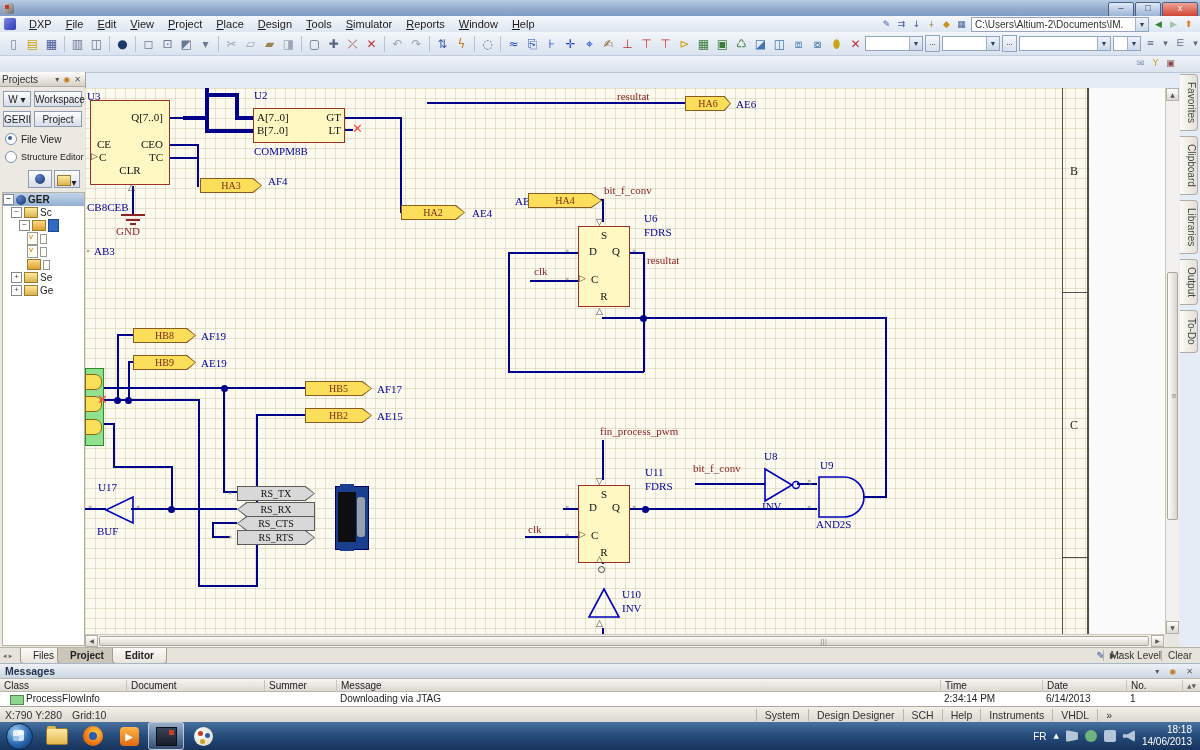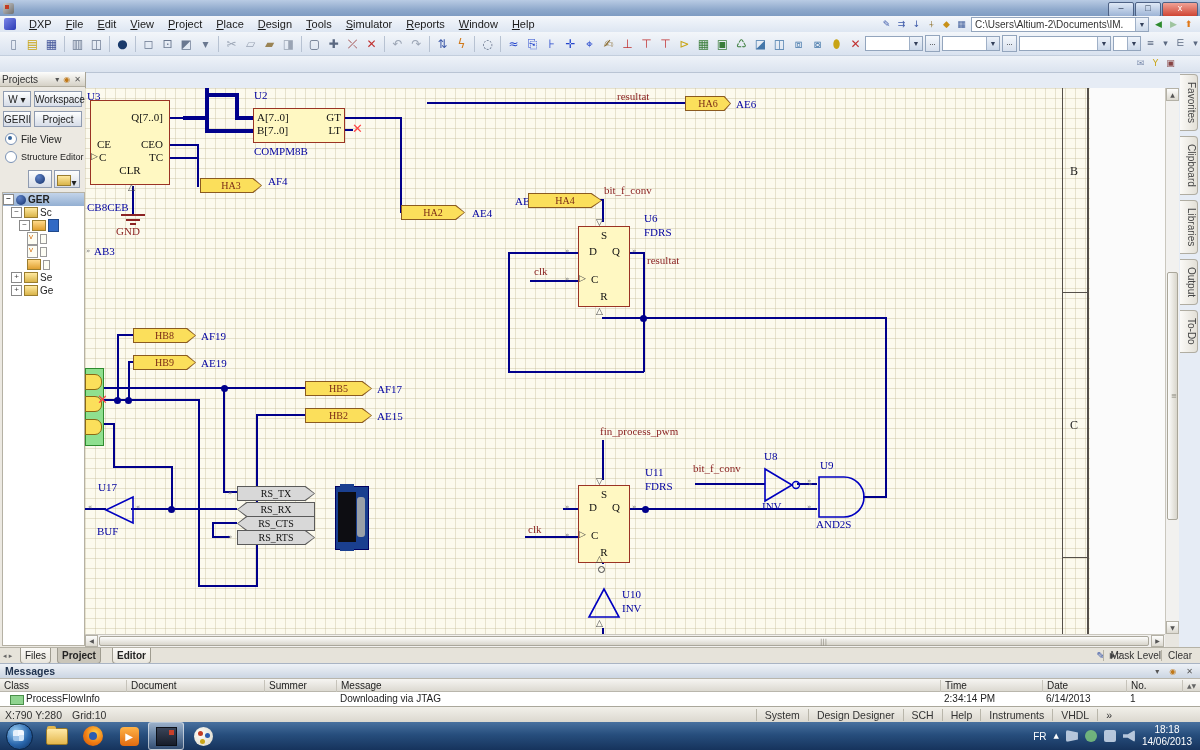--- a/index.html
+++ b/index.html
@@ -83,21 +83,21 @@
   .vscroll{left:1165px;top:88px;width:14px;height:546px;background:#f2f1ef;border-left:1px solid #cac7be;box-sizing:border-box}
   .hscroll{left:85px;top:634px;width:1080px;height:13px;background:#f2f1ef;border-top:1px solid #cac7be;box-sizing:border-box}
   .sbtn{position:absolute;background:linear-gradient(#fdfdfc,#dcd9d0);border:1px solid #b4b1a6;font-size:6px;color:#555;text-align:center;font-family:"DejaVu Sans",sans-serif;box-sizing:border-box}
   .thumb{position:absolute;background:linear-gradient(90deg,#fdfdfc,#d8d5cb);border:1px solid #a9a69a;border-radius:2px;box-sizing:border-box}
   .thumb.h{background:linear-gradient(#fdfdfc,#d8d5cb)}
   .grip{position:absolute;font-size:7px;color:#8a877c;line-height:7px;font-family:"DejaVu Sans",sans-serif}
   .rtabs{left:1180px;top:74px;width:20px;height:560px}
   .vtab{display:block;writing-mode:vertical-rl;width:17px;background:linear-gradient(90deg,#fbfaf7,#e3e0d7);border:1px solid #b0ada2;border-left:none;border-radius:0 4px 4px 0;color:#444;font-size:10px;padding:7px 0;margin-bottom:5px;text-align:center}
   
   .edittabs{left:0;top:647px;width:1200px;height:16px;background:#e6e3da;border-top:1px solid #b5b2a6;box-sizing:border-box}
-  .btab{position:absolute;height:15px;line-height:15px;padding:0 4px;font-size:10px;color:#222;background:linear-gradient(#fbfaf7,#e8e5dc);border:1px solid #9f9c90;border-top:none;border-radius:0 0 4px 4px}
+  .btab{position:absolute;height:15px;line-height:15px;padding:0 12px;font-size:10px;color:#222;background:linear-gradient(#fbfaf7,#e8e5dc);border:1px solid #9f9c90;border-top:none;border-radius:0 0 4px 4px}
   .btab.active{background:#cac6ba;font-weight:bold}
   .btab.bold{font-weight:bold}
   .mhead{left:0;top:663px;width:1200px;height:15px;background:linear-gradient(#eef2f7,#ccd6e3);border-top:1px solid #a9b4c4;display:flex;align-items:center;padding:0 5px;box-sizing:border-box;font-weight:bold;color:#21344f;font-size:10.5px}
   .mtable-head{left:0;top:678px;width:1200px;height:14px;background:linear-gradient(#f6f5f2,#dcd9d1);border-top:1px solid #b9b6ac;border-bottom:1px solid #b9b6ac;box-sizing:border-box}
   .mth{position:absolute;top:1px;font-size:10px;color:#222;border-left:1px solid #c6c3ba;padding-left:4px;height:12px;line-height:12px}
   .mrow{left:0;top:692px;width:1200px;height:14px;background:#fff}
   .mcell{position:absolute;top:0;font-size:10px;color:#222;white-space:nowrap}
   .statusbar{left:0;top:706px;width:1200px;height:16px;background:linear-gradient(#f2f0ea,#dbd8cf);border-top:1px solid #aaa79b;display:flex;align-items:center;box-sizing:border-box;font-size:10.5px;color:#333}
   .stbtn{padding:0 8px;border-left:1px solid #b9b6aa;white-space:nowrap}
   
@@ -110,21 +110,21 @@
   .ic-folder::before{content:"";position:absolute;left:0;top:-3px;width:9px;height:3px;background:#e3b74e;border-radius:2px 2px 0 0}
   .ic-ff{width:20px;height:20px;border-radius:50%;background:radial-gradient(circle at 60% 35%,#ffd24a,#f07b12 55%,#c5510a);position:relative}
   .ic-ff::after{content:"";position:absolute;left:6px;top:6px;width:8px;height:8px;border-radius:50%;background:#2a5db0}
   .ic-wmp{width:19px;height:19px;border-radius:4px;background:linear-gradient(#ffb347,#e06a10);color:#fff;font-size:10px;line-height:19px;text-align:center;font-family:"DejaVu Sans",sans-serif}
   .ic-altium{width:19px;height:17px;background:linear-gradient(#3a4458,#171d2a);border:1px solid #0c1018;position:relative}
   .ic-altium::after{content:"";position:absolute;right:2px;top:2px;width:5px;height:5px;background:#c8402a}
   .ic-paint{width:19px;height:19px;border-radius:50%;background:radial-gradient(circle at 35% 35%,#fdfdf8,#d9d4c4);position:relative}
   .ic-paint::after{content:"";position:absolute;left:4px;top:4px;width:5px;height:5px;border-radius:50%;background:#c23b22;box-shadow:7px 2px 0 #2a5db0,2px 8px 0 #caa617}
   .tray{margin-left:auto;display:flex;align-items:center;gap:7px;color:#fff;padding-right:8px}
   .trayico{width:12px;height:12px;background:#cfdcec;border-radius:2px;opacity:.85}
-  .clock{text-align:center;font-size:10px;line-height:12px;color:#fff}
+  .clock{text-align:right;font-size:10px;line-height:12px;color:#fff}
 </style>
 </head>
 <body>
 
 <div class="root">
 
   <div class="a titlebar">
     <span class="appico"></span>
     <span class="winbtns">
       <span class="winbtn">–</span>

